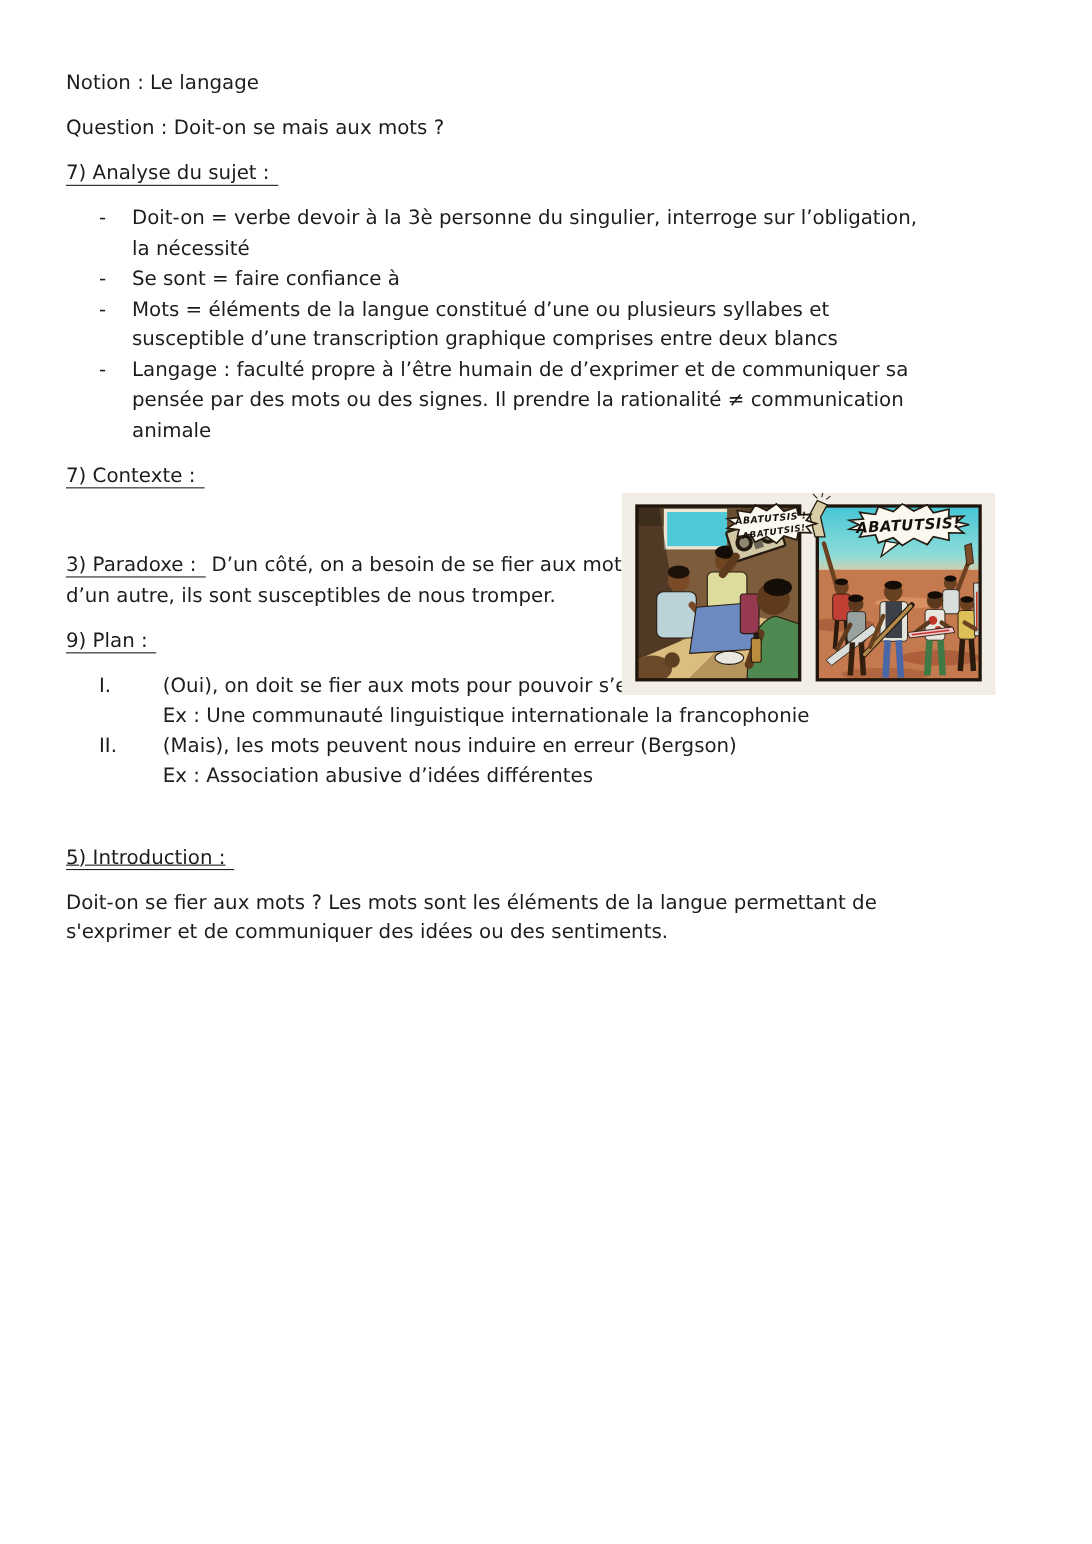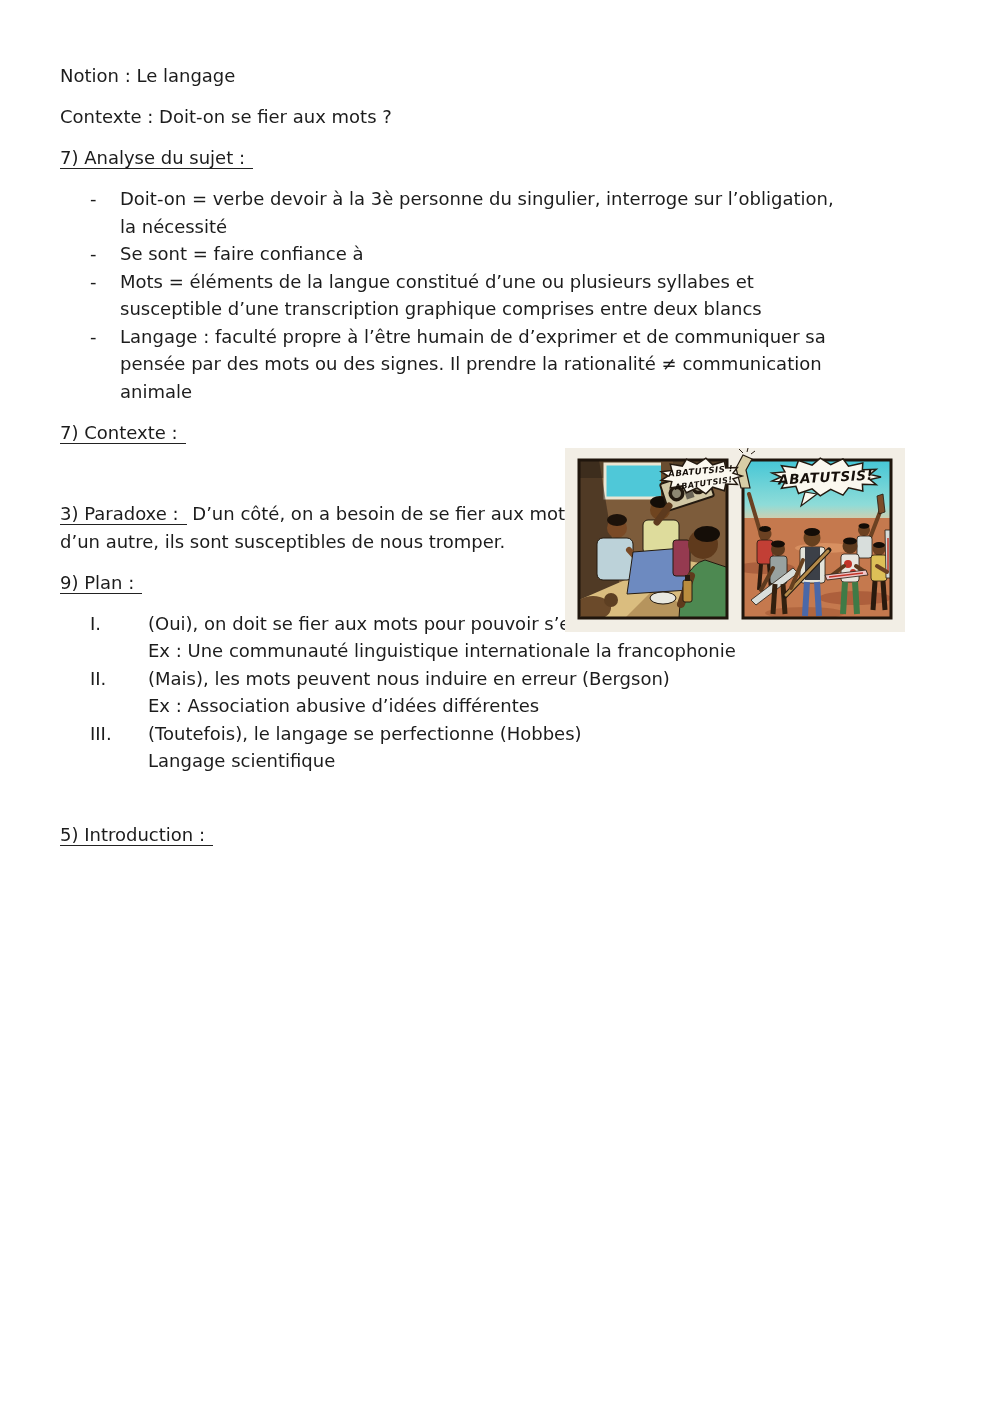--- a/index.html
+++ b/index.html
@@ -14,36 +14,36 @@
   }
   p{margin:0 0 13.5px;font-size:18px;line-height:27.5px;white-space:pre-line;}
   .u{border-bottom:1.7px solid #222;padding-right:8px;}
   ul.dash,ol.plan{margin:0 0 13.5px;padding:0;list-style:none;font-size:18px;line-height:27.5px;}
   li{display:flex;padding-left:30px;}
   .marker{flex:0 0 30px;}
   .numeral{flex:0 0 58px;}
   .li-text{white-space:pre-line;flex:1;}
   .context-para{width:520px;}
   .paradoxe{margin-top:54px;}
-  .intro-heading{margin-top:46px;}
+  .intro-heading{margin-top:46px;text-decoration:underline;}
   .comic{
     position:absolute;left:565px;top:448px;width:340px;height:184px;margin:0;
   }
   .bubble-txt{
     font-family:"DejaVu Sans",sans-serif;font-weight:bold;font-style:italic;
     fill:#17100a;text-anchor:middle;letter-spacing:.5px;
   }
 </style>
 </head>
 <body>
 
 <div class="page">
 
   <p>Notion : Le langage</p>
-  <p>Contexte : Doit-on se fier aux mots ?</p>
+  <p>Question : Doit-on se mais aux mots ?</p>
 
   <p><span class="u">7) Analyse du sujet :</span></p>
 
   <ul class="dash">
     <li>
       <span class="marker">-</span>
       <span class="li-text">Doit-on = verbe devoir à la 3è personne du singulier, interroge sur l’obligation,
 la nécessité</span>
     </li>
     <li>
@@ -217,23 +217,20 @@
     <li>
       <span class="numeral">I.</span>
       <span class="li-text">(Oui), on doit se fier aux mots pour pouvoir s’entendre (Saussure)
 Ex : Une communauté linguistique internationale la francophonie</span>
     </li>
     <li>
       <span class="numeral">II.</span>
       <span class="li-text">(Mais), les mots peuvent nous induire en erreur (Bergson)
 Ex : Association abusive d’idées différentes</span>
     </li>
-    <li>
-      <span class="numeral">III.</span>
-      <span class="li-text">(Toutefois), le langage se perfectionne (Hobbes)
-Langage scientifique</span>
-    </li>
   </ol>
 
   <p class="intro-heading"><span class="u">5) Introduction :</span></p>
 
+  <p>Doit-on se fier aux mots ? Les mots sont les éléments de la langue permettant de
+s'exprimer et de communiquer des idées ou des sentiments.</p>
 
 </div>
 
 </body></html>

